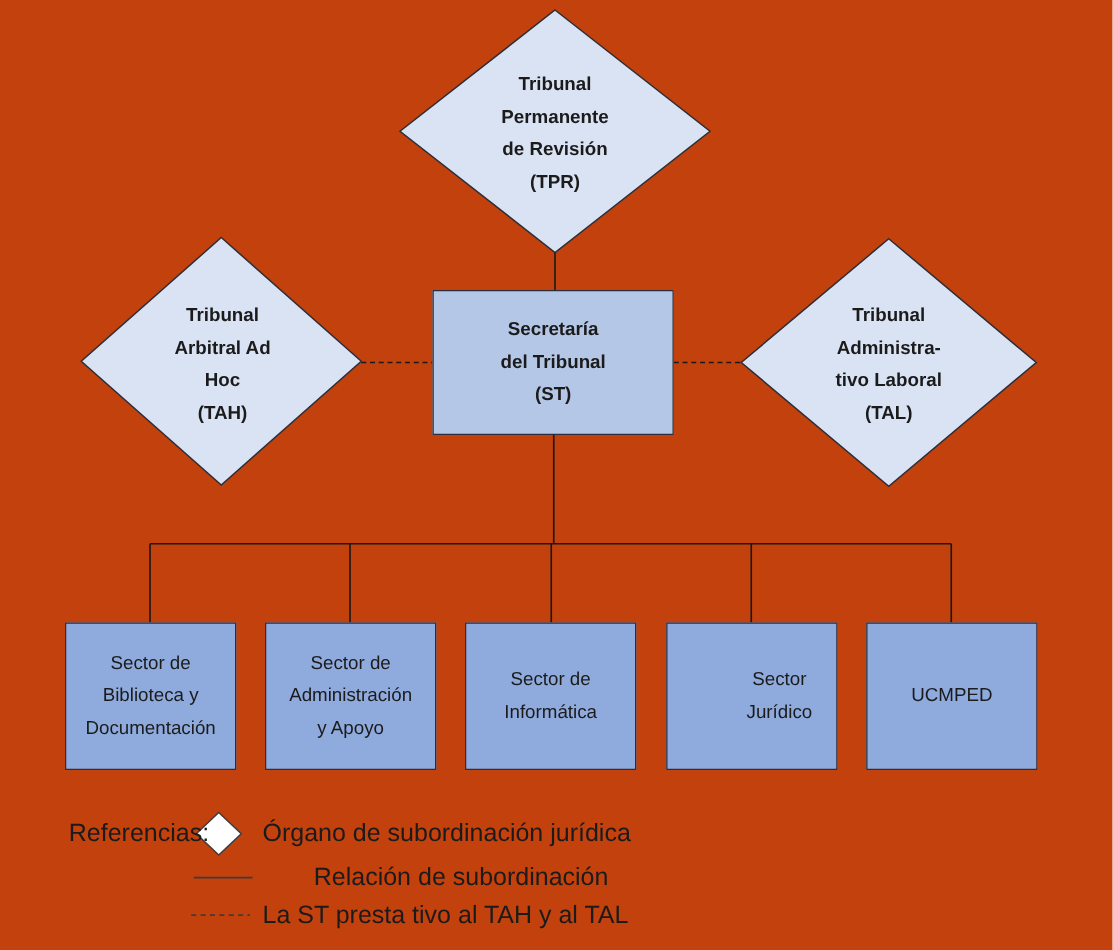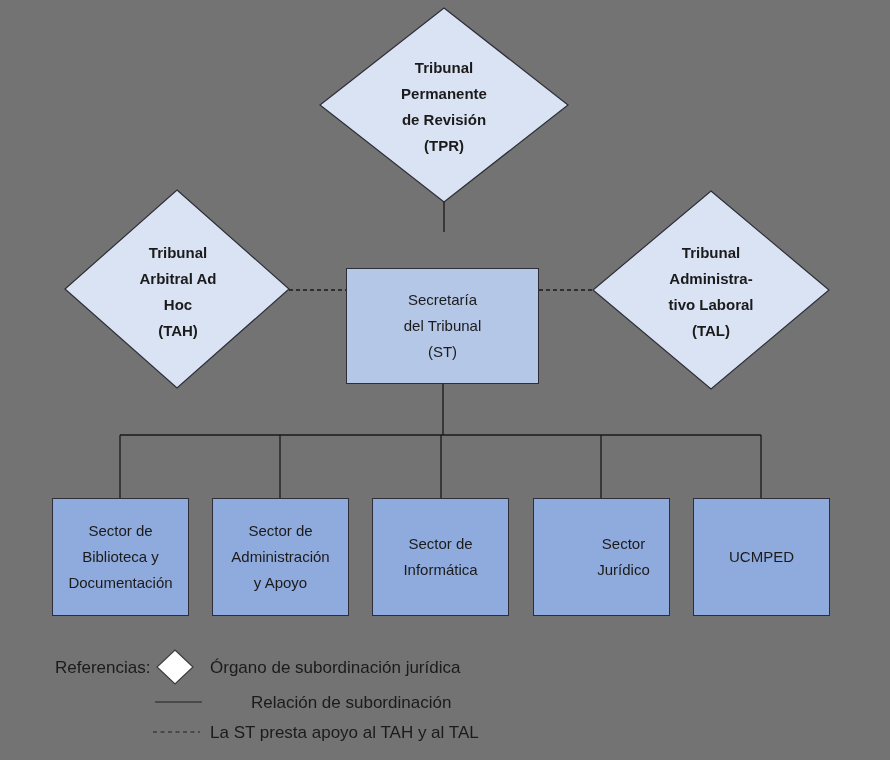--- a/index.html
+++ b/index.html
@@ -1,20 +1,20 @@
 <!DOCTYPE html>
 <html style="--diamond-fill: #dae3f3; --st-fill: #b4c7e7; --sector-fill: #8faadc; --shape-border: #2e2e38; --line: #1a1a1a; --text: #1b1b1b;"><head>
 <meta charset="utf-8">
 <style>
   html, body { margin: 0; padding: 0; background: #ffffff; }
   .canvas {
     position: relative;
     width: 890px;
     height: 760px;
-    background: #737373;
+    background: #c2410c;
     font-family: "Liberation Sans", sans-serif;
     color: var(--text, #1b1b1b);
     overflow: hidden;
   }
   svg.layer { position: absolute; left: 0; top: 0; }
 
   .diamond   { fill: var(--diamond-fill, #dae3f3); stroke: var(--shape-border, #2e2e38); stroke-width: 1.2; }
   .conn      { stroke: var(--line, #1a1a1a); stroke-width: 1.3; fill: none; }
   .conn.dashed { stroke-dasharray: 4 3; }
   .legend-diamond { fill: #ffffff; stroke: #3d3d3d; stroke-width: 1.2; }
@@ -36,26 +36,26 @@
     box-sizing: border-box;
     border: 1.5px solid var(--shape-border, #2e2e38);
     display: flex;
     align-items: center;
     justify-content: center;
     text-align: center;
     font-size: 15px;
     line-height: 26px;
   }
   .box > span { white-space: pre-line; }
-  .st-box { background: var(--st-fill, #b4c7e7); font-weight: normal; margin-top: 36px; }
+  .st-box { background: var(--st-fill, #b4c7e7); font-weight: bold; }
   .sector-box { background: var(--sector-fill, #8faadc); font-weight: normal; }
 
   .legend-text {
     position: absolute;
-    font-size: 17px;
+    font-size: 20px;
     line-height: 17px;
     color: var(--text, #1b1b1b);
     white-space: nowrap;
   }
 </style>
 </head>
 <body>
 
 <div class="canvas">
 
@@ -117,15 +117,15 @@
   <div class="box sector-box" style="left:533px; top:498px; width:137px; height:118px;padding-left:44px;">
     <span>Sector Jurídico</span>
   </div>
   <div class="box sector-box" style="left:693px; top:498px; width:137px; height:118px;">
     <span>UCMPED</span>
   </div>
 
   <div class="legend-text" style="left:55px; top:659px;">Referencias:</div>
   <div class="legend-text" style="left:210px; top:659px;">Órgano de subordinación jurídica</div>
   <div class="legend-text" style="left:210px; top:694px;margin-left:41px;">Relación de subordinación</div>
-  <div class="legend-text" style="left:210px; top:724px;">La ST presta apoyo al TAH y al TAL</div>
+  <div class="legend-text" style="left:210px; top:724px;">La ST presta tivo al TAH y al TAL</div>
 
 </div>
 
 </body></html>

